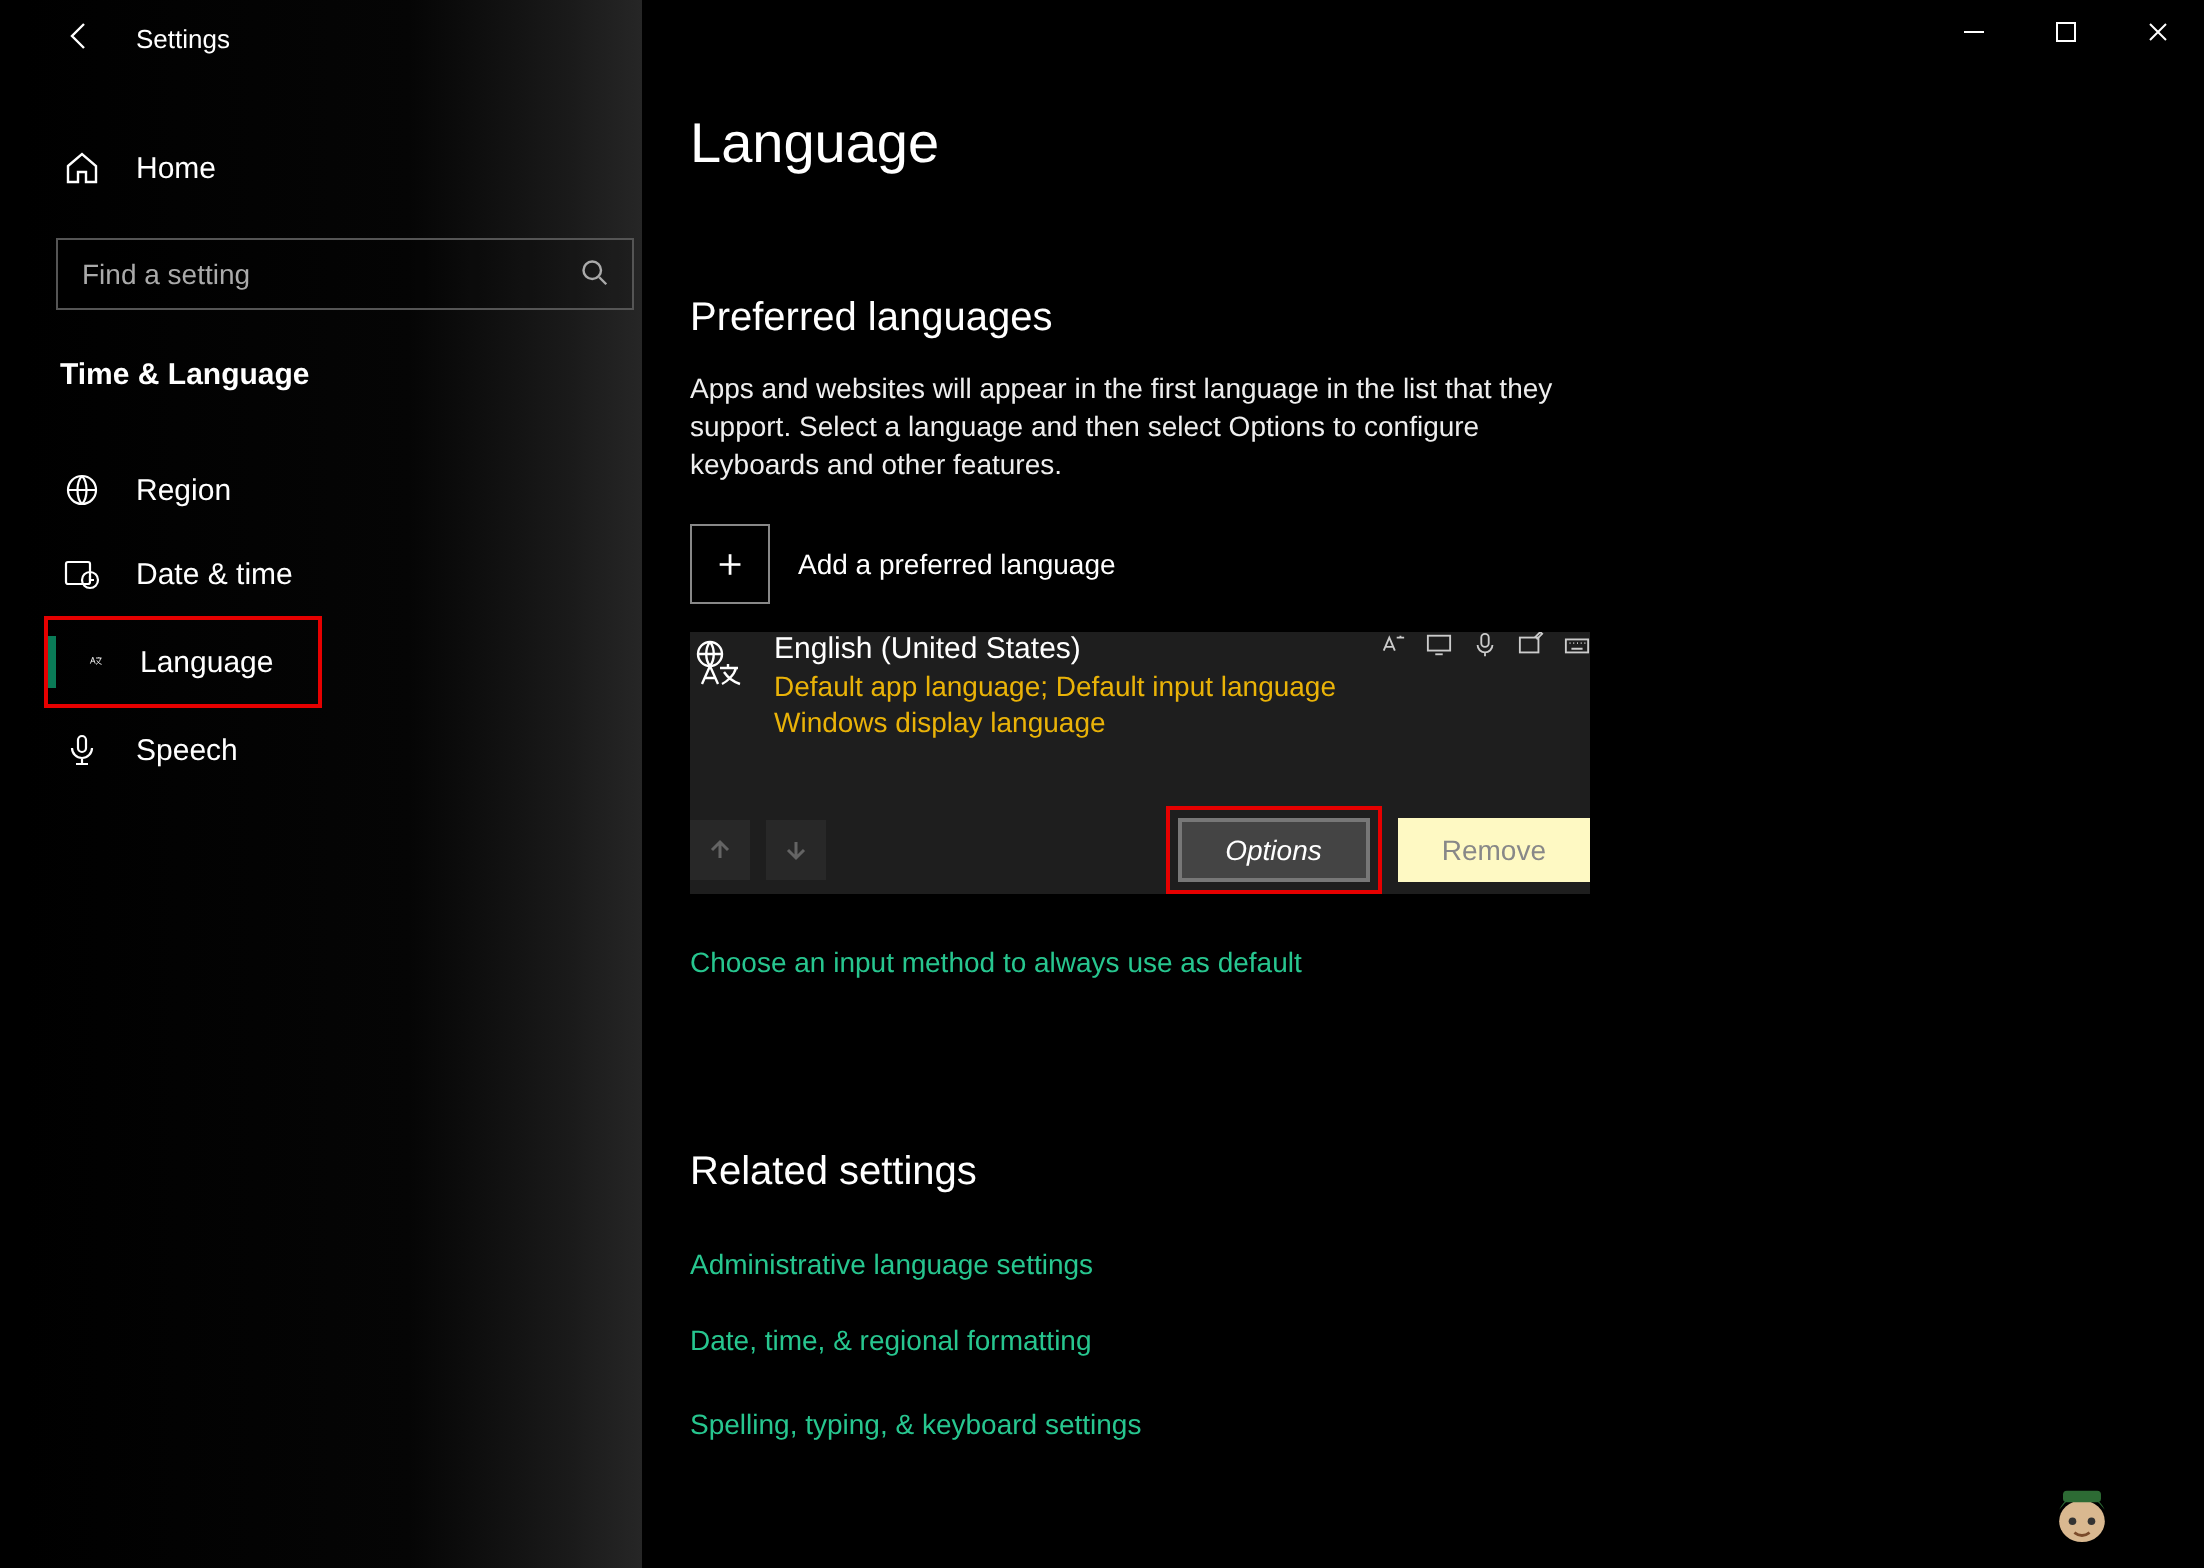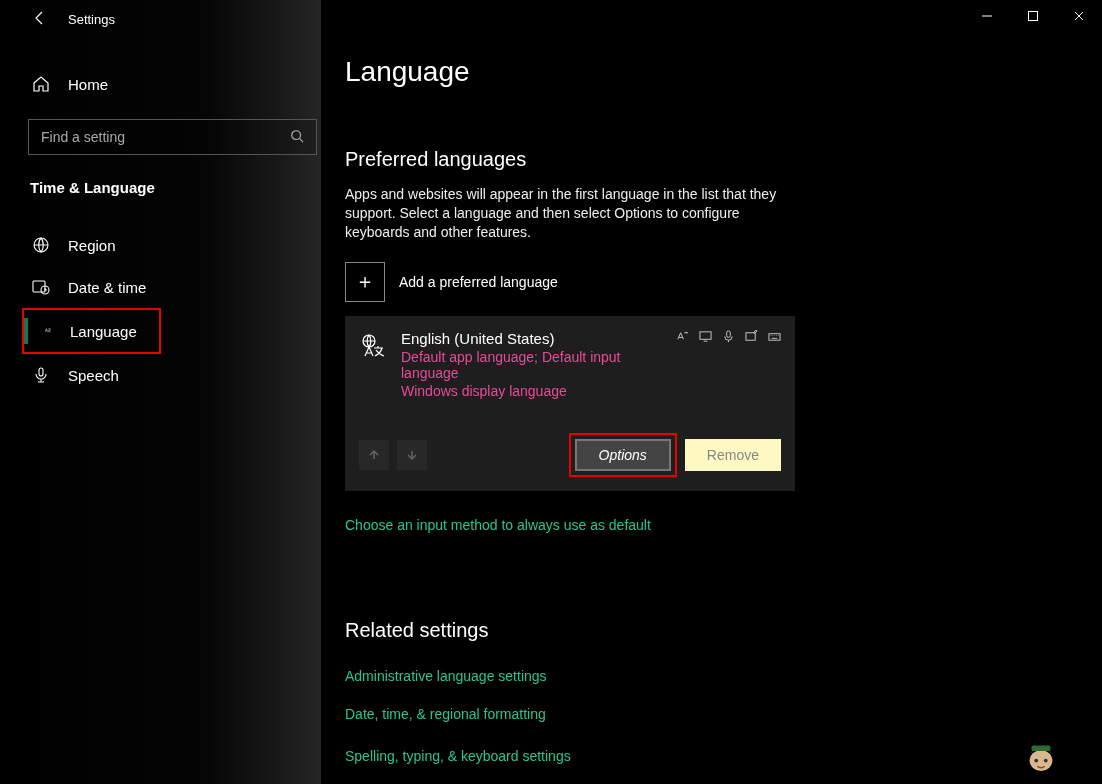--- a/index.html
+++ b/index.html
@@ -122,31 +122,30 @@
     .add-box {
       width: 40px; height: 40px;
       border: 1px solid #888;
       display: flex; align-items: center; justify-content: center;
       font-size: 20px;
     }
     .lang-card {
       margin-top: 14px;
       width: 450px;
       background: #1e1e1e;
-      padding: 14px;
     }
     .lang-card-top { display: flex; gap: 14px; }
     .lang-glyph {
       width: 28px;
       flex-shrink: 0;
       margin-top: 2px;
     }
     .lang-info { flex: 1; }
     .lang-name { font-size: 15px; }
-    .lang-sub { color: #ec4899; font-size: 14px; margin-top: 2px; }
+    .lang-sub { color: #eab308; font-size: 14px; margin-top: 2px; }
     .lang-icons { display: flex; gap: 10px; align-items: flex-start; }
     .lang-actions {
       display: flex;
       align-items: center;
       margin-top: 34px;
       gap: 8px;
     }
     .arrow-btn {
       width: 30px; height: 30px;
       background: #333;

